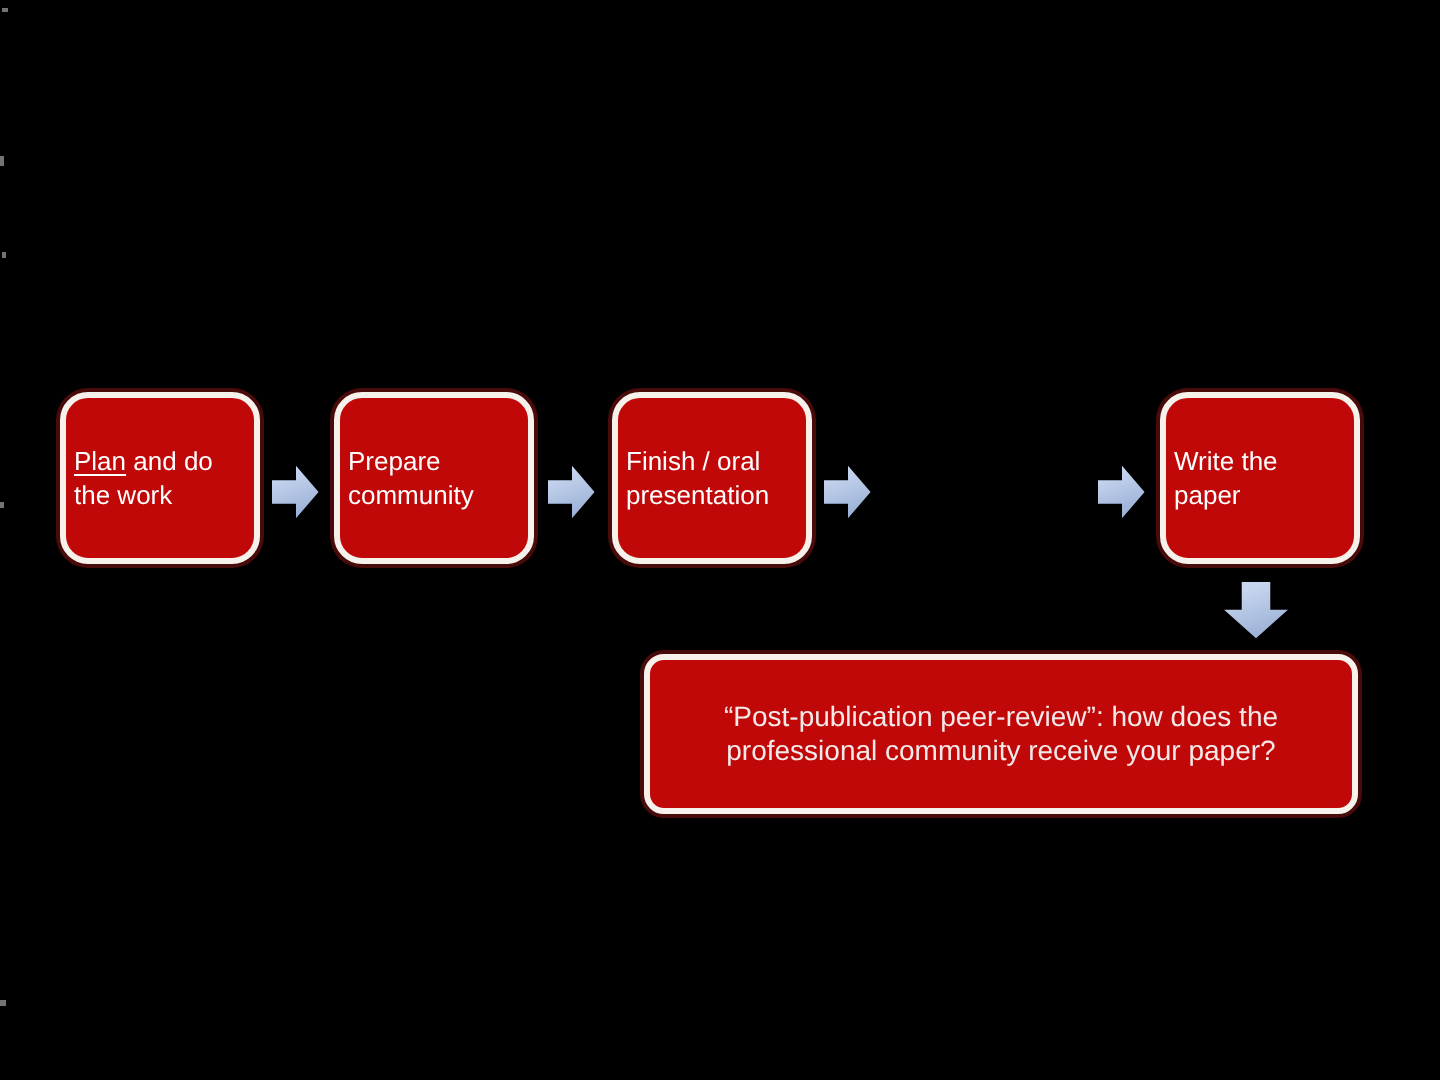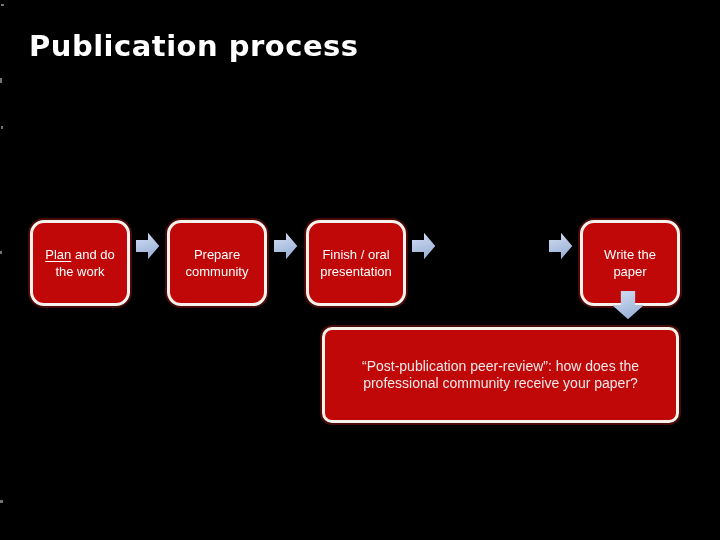--- a/index.html
+++ b/index.html
@@ -22,32 +22,32 @@
     margin: 0;
     font-family: "DejaVu Sans", sans-serif;
     font-weight: bold;
     font-size: 29px;
     letter-spacing: 0.5px;
     color: var(--title-text, #ffffff);
     white-space: nowrap;
   }
   .flow-box {
     position: absolute;
-    top: 220px;
+    top: 196px;
     width: 100px;
     height: 86px;
     box-sizing: border-box;
     background: var(--box-fill, #c00808);
     border: 3px solid var(--box-border, #f6f1ea);
     border-radius: 14px;
     box-shadow: 0 0 0 2px rgba(122, 16, 16, 0.6);
     display: flex;
     align-items: center;
     justify-content: center;
-    text-align: center;
+    text-align: left;
     color: var(--box-text, #ffffff);
     font-size: 13px;
     line-height: 17px;
     padding: 2px 4px;
   }
   .b1 { left: 30px; }
   .b2 { left: 167px; }
   .b3 { left: 306px; }
   .b4 { left: 443px; }
   .b5 { left: 580px; }
@@ -71,21 +71,21 @@
     height: 29px;
     left: 611px;
     top: 291px;
     clip-path: polygon(29% 0, 71% 0, 71% 48%, 97% 48%, 50% 97%, 3% 48%, 29% 48%);
   }
   .result-box {
     position: absolute;
     left: 322px;
     top: 327px;
     width: 357px;
-    height: 96px;
+    height: 80px;
     box-sizing: border-box;
     background: var(--box-fill, #c00808);
     border: 3px solid var(--box-border, #f6f1ea);
     border-radius: 10px;
     box-shadow: 0 0 0 2px rgba(122, 16, 16, 0.6);
     display: flex;
     align-items: center;
     justify-content: center;
     text-align: center;
     color: var(--result-text, #f3e9e9);
@@ -102,21 +102,20 @@
   .sp2 { left: 0;   top: 78px;  width: 2px; height: 5px; }
   .sp3 { left: 1px; top: 126px; width: 2px; height: 3px; }
   .sp4 { left: 0;   top: 251px; width: 2px; height: 3px; }
   .sp5 { left: 0;   top: 500px; width: 3px; height: 3px; }
 </style>
 </head>
 <body>
 
 <div class="slide">
 
-  <h1 class="title">Publication process</h1>
 
   <div class="flow-box b1">
     <span><span class="u-word">Plan</span><span> and do the work</span></span>
   </div>
 
   <div class="arrow arrow-right ar1"></div>
 
   <div class="flow-box b2">
     <span>Prepare community</span>
   </div>

